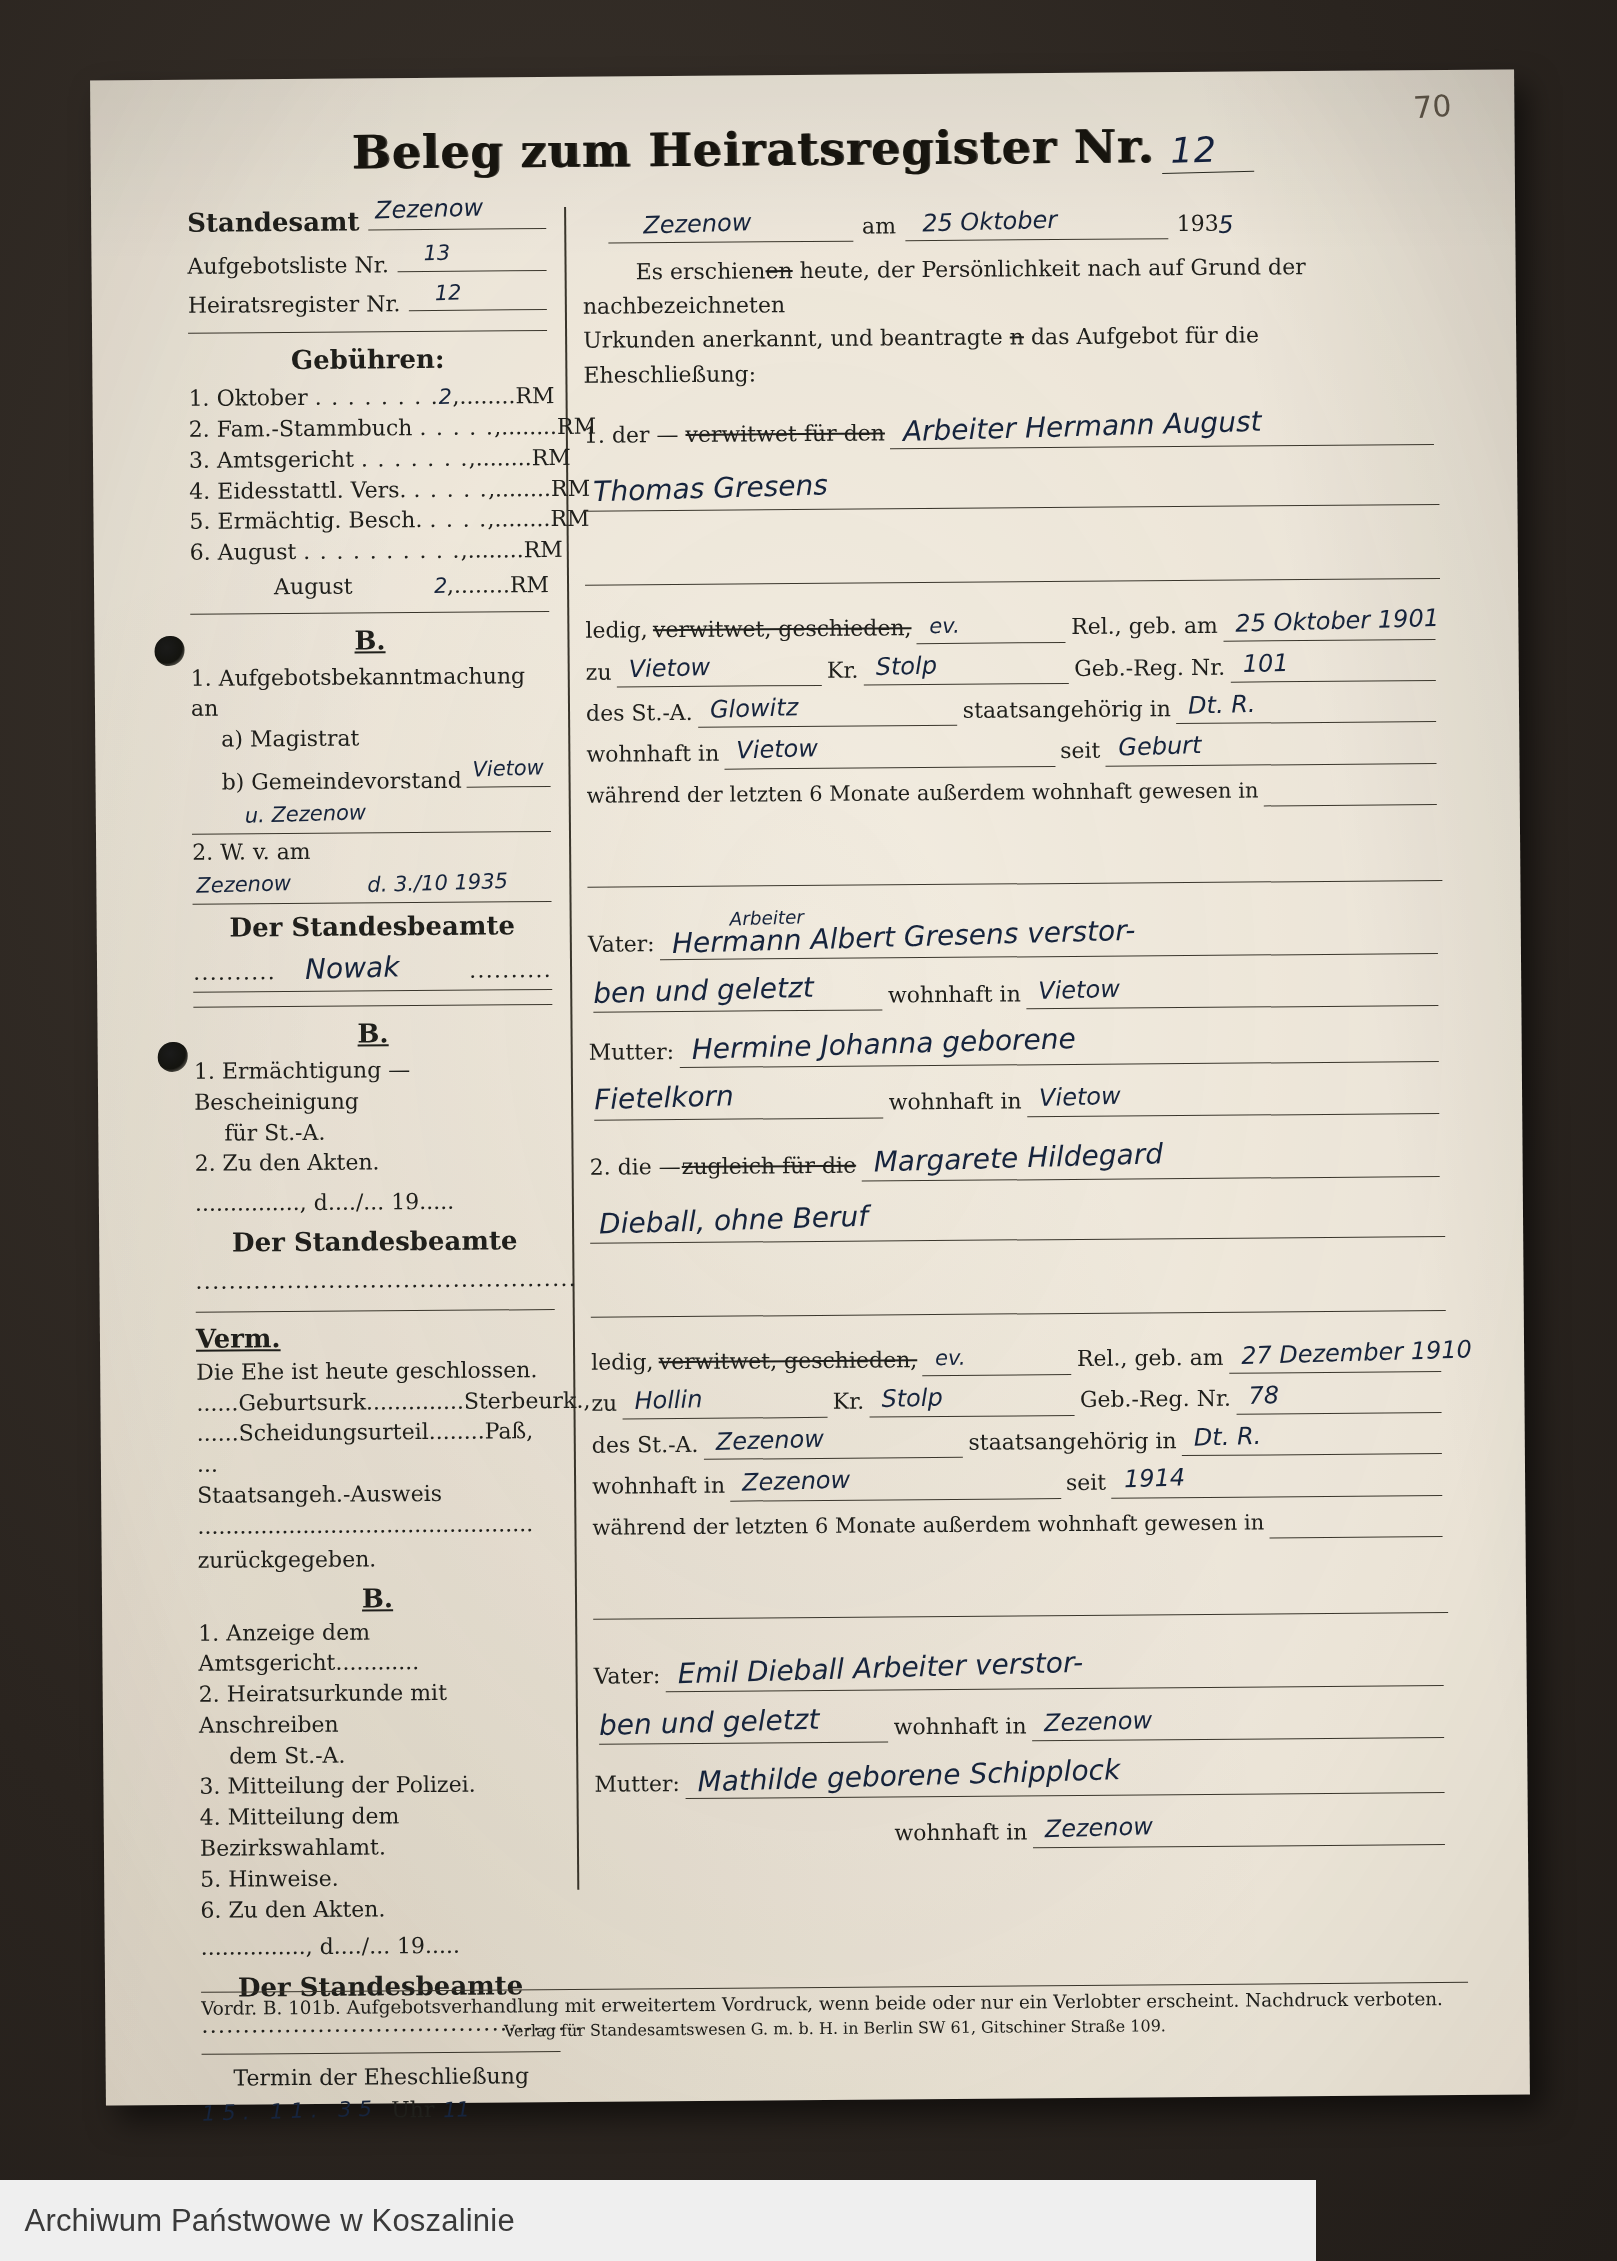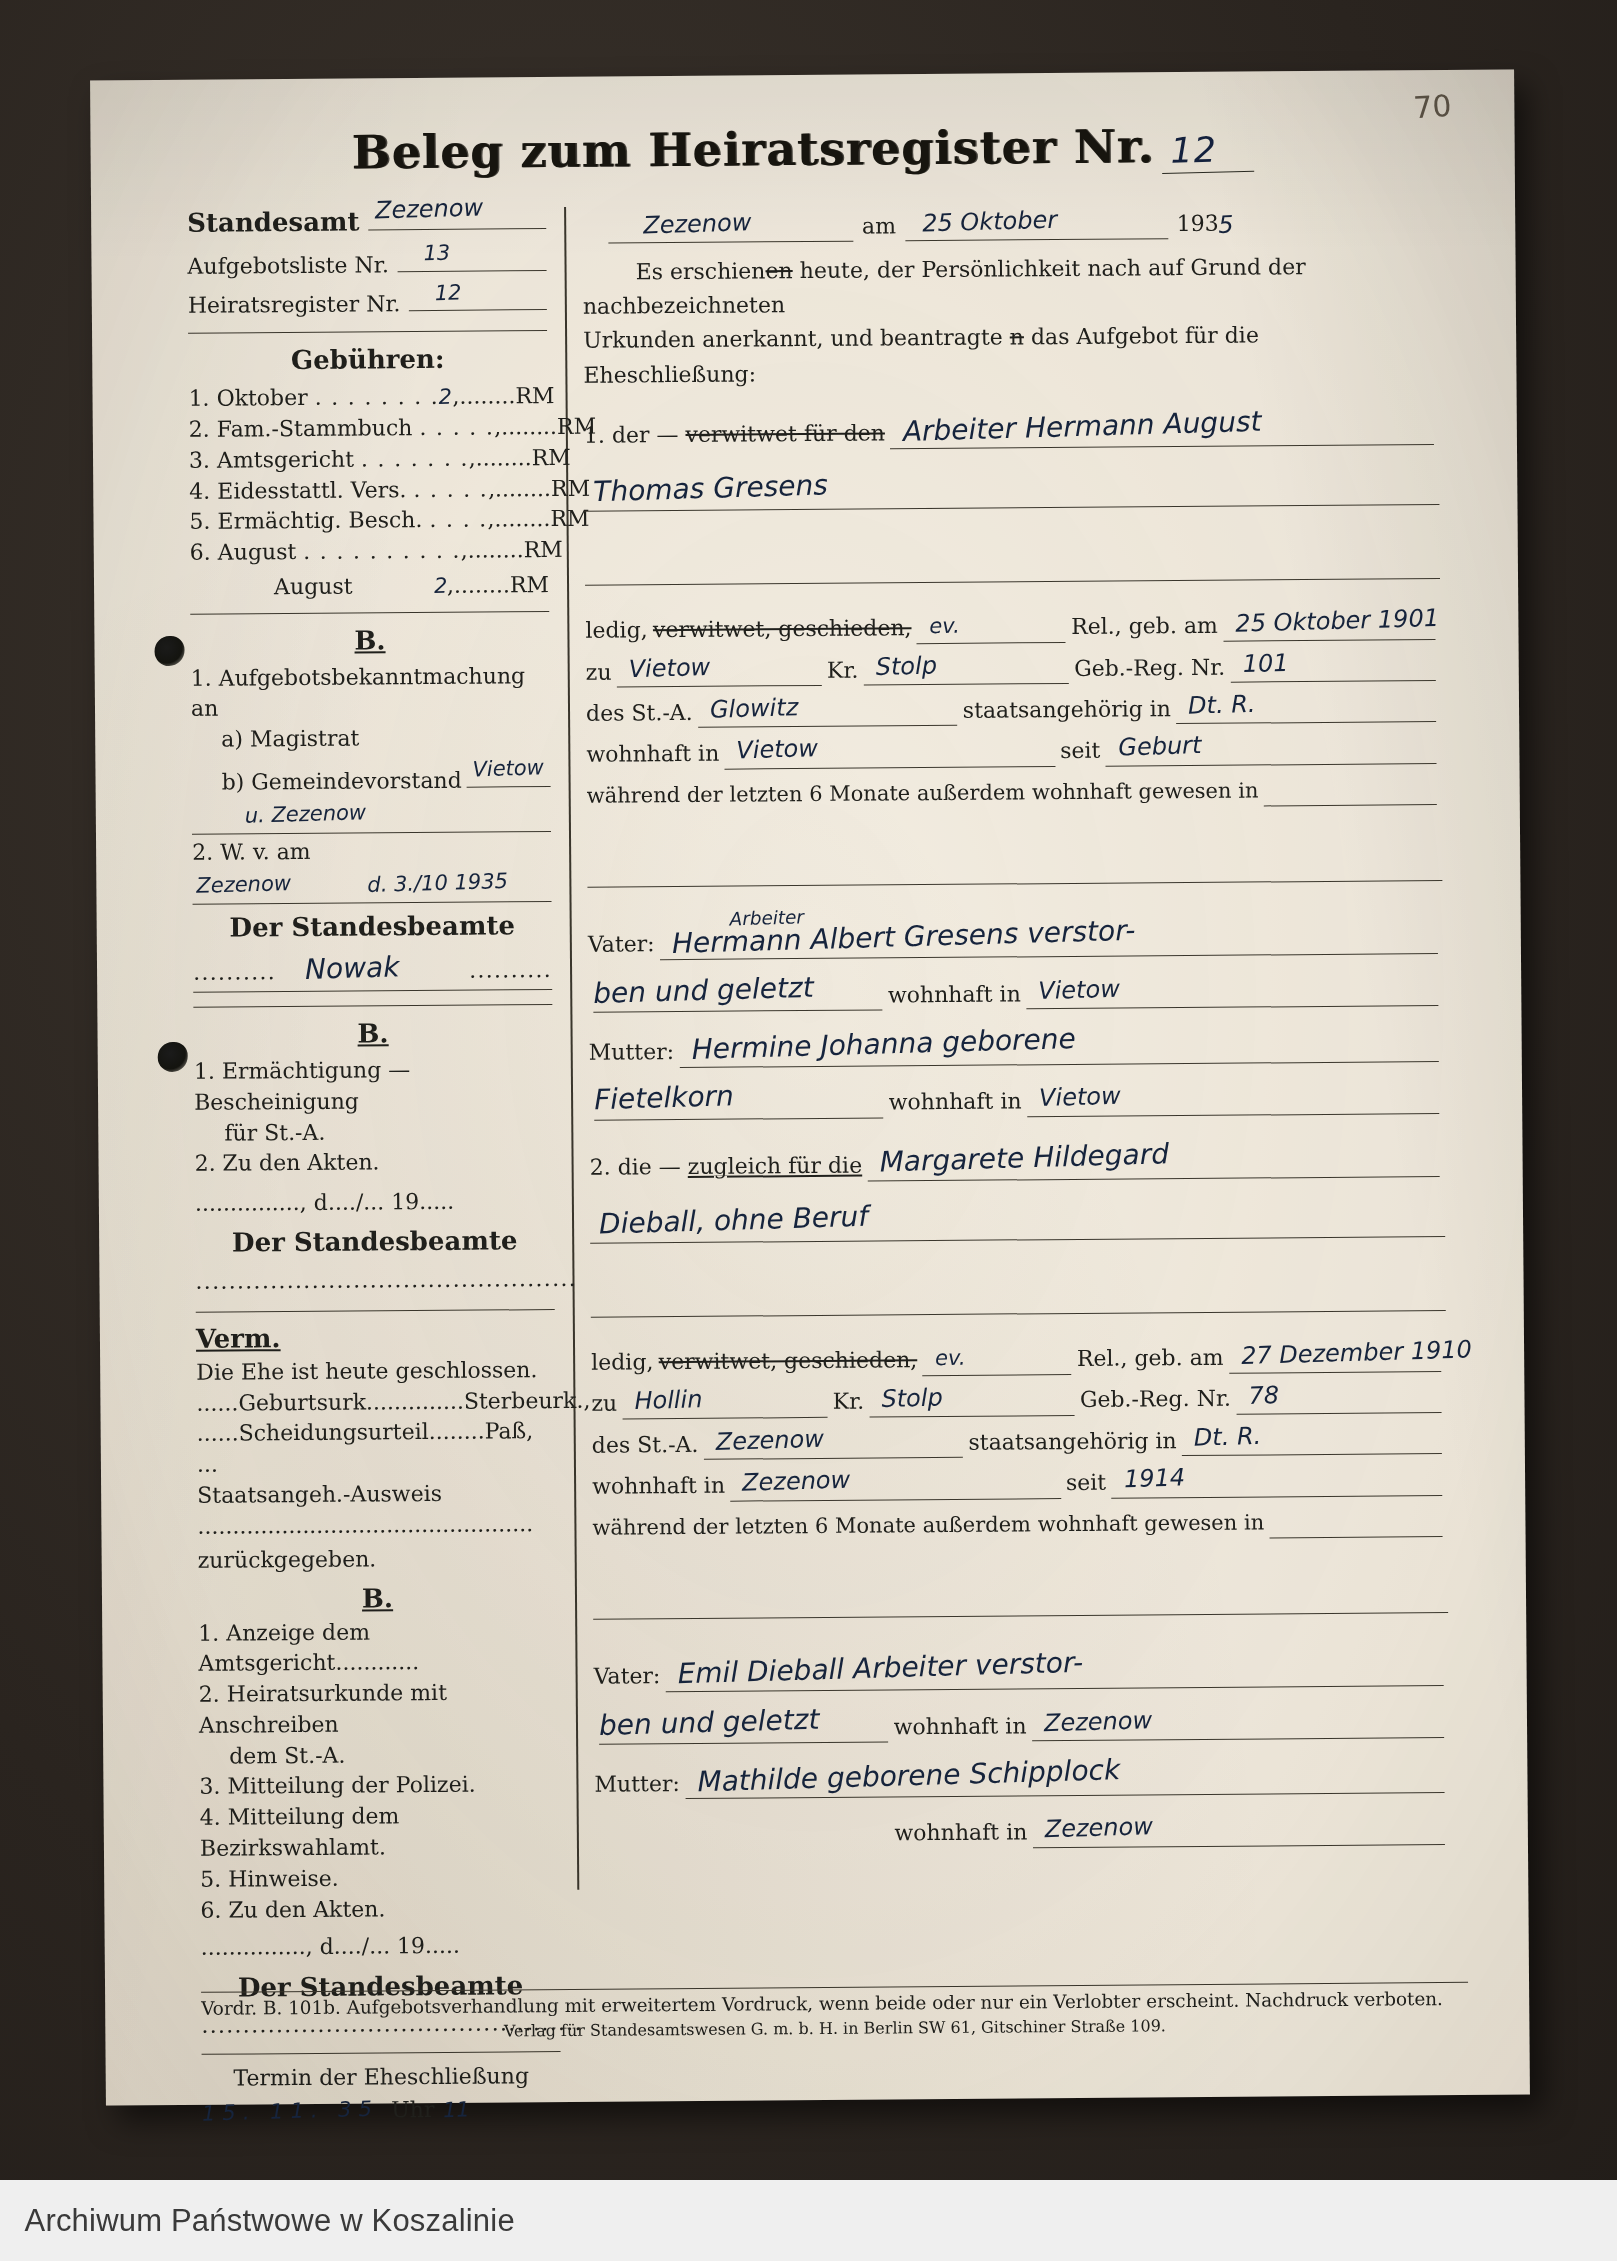--- a/index.html
+++ b/index.html
@@ -19,21 +19,21 @@
   #scan-bg {
     position: absolute;
     left: 0; top: 0;
     width: 1617px; height: 2261px;
     background:
       radial-gradient(ellipse at 35% 30%, #3a332c 0%, #2a241f 60%, #221d19 100%);
   }
   #footer-bar {
     position: absolute;
     left: 0; bottom: 0;
-    width: 1617px; height: 81px;
+    width: 1316px; height: 81px;
     background: #efefef;
     color: #3a3a3a;
     font-family: "Liberation Sans", sans-serif;
     font-size: 31px;
     display: flex;
     align-items: center;
     padding-left: 24.5px;
     box-sizing: border-box;
     letter-spacing: 0.2px;
   }
@@ -515,21 +515,21 @@
         <span class="r-text">wohnhaft in</span>
         <span class="fill">
           <span class="hw">Vietow</span>
         </span>
       </div>
     </div>
 
     <div style="margin-top:16px;">
       <div class="r-line">
         <span class="r-text">2. die —</span>
-        <span class="r-text strike" style="margin-left:7px;text-decoration:underline;">zugleich für die</span>
+        <span class="r-text strike" style="margin-left:1px;">zugleich für die</span>
         <span class="fill" style="height:46px;">
           <span class="hw lg">Margarete Hildegard</span>
         </span>
       </div>
       <div class="writerow">
         <span class="hw lg" style="left:8.8px;">Dieball, ohne Beruf</span>
       </div>
       <div class="writerow" style="margin-top:19px;">
         <span class="hw lg" style="left:8.8px;"></span>
       </div>

